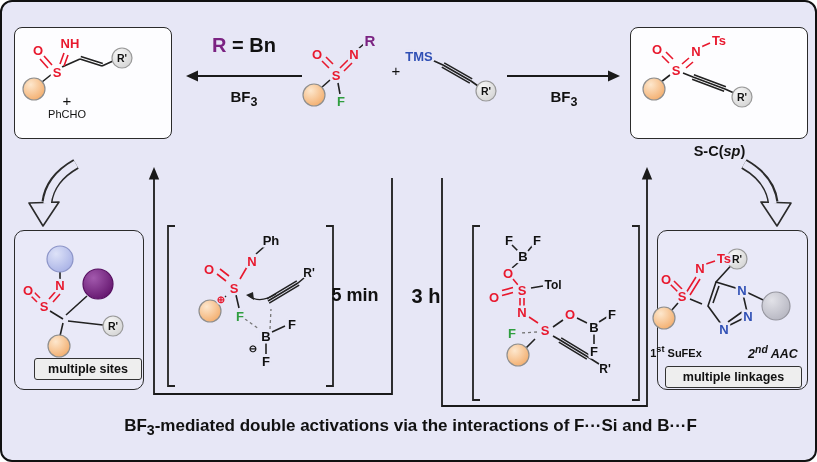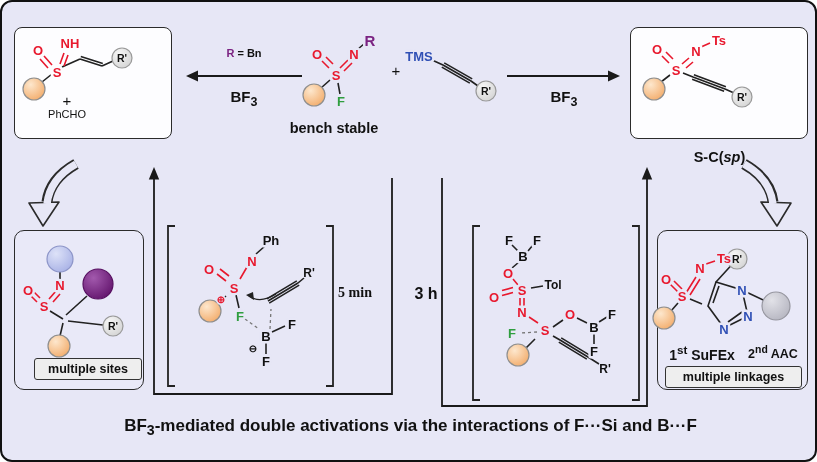--- a/index.html
+++ b/index.html
@@ -216,43 +216,42 @@
       <text x="664" y="277" class="atom f-red halo-lav">O</text>
       <text x="698" y="266" class="atom f-red halo-lav">N</text>
       <text x="722" y="256" class="atom f-red halo-lav">Ts</text>
       <text x="740" y="288" class="atom f-blue halo-lav">N</text>
       <text x="746" y="314" class="atom f-blue halo-lav">N</text>
       <text x="722" y="327" class="atom f-blue halo-lav">N</text>
       <text x="735" y="257" class="sm f-black">R'</text>
     </g>
   </svg>
 
-  <div class="lbl b" style="left:196px;top:45px;width:92px;font-size:11px;">
+  <div class="lbl b" style="left:196px;top:32px;width:92px;font-size:20px;">
     <span class="purple">R</span>
     <span>=</span>
     <span>Bn</span>
   </div>
   <div class="lbl b" style="left:196px;top:86px;width:92px;font-size:15px;"><span>BF</span><sub>3</sub></div>
 
   <div class="lbl b" style="left:516px;top:86px;width:92px;font-size:15px;"><span>BF</span><sub>3</sub></div>
 
-  <div class="lbl b" style="left:272px;top:118px;width:120px;font-size:14.5px;">bench stable</div>
   <div class="lbl" style="left:386px;top:60px;width:16px;font-size:15px;">+</div>
 
   <div class="lbl" style="left:30px;top:90px;width:70px;font-size:15px;">+</div>
   <div class="lbl" style="left:22px;top:106px;width:86px;font-size:11px;">PhCHO</div>
 
 
-  <div class="lbl b" style="left:650px;top:147px;width:135px;font-size:14.5px;"><span>S-C(</span><i>sp</i><span>)</span></div>
-
-  <div class="lbl b" style="left:322px;top:283px;width:62px;font-size:14px;font-family:Liberation Serif, serif;">5 min</div>
-  <div class="lbl b" style="left:400px;top:283px;width:48px;font-size:16px;text-align:center;">3 h</div>
+  <div class="lbl b" style="left:650px;top:141px;width:135px;font-size:14.5px;"><span>S-C(</span><i>sp</i><span>)</span></div>
+
+  <div class="lbl b" style="left:322px;top:283px;width:62px;font-size:18px;">5 min</div>
+  <div class="lbl b" style="left:400px;top:283px;width:48px;font-size:20px;text-align:center;">3 h</div>
 
   <div class="badge" style="left:24px;top:356px;width:106px;height:20px;margin-left:8px;">multiple sites</div>
 
-  <div class="lbl b" style="left:660px;top:345px;width:80px;font-size:14px;"><span>1</span><sup>st</sup><span> SuFEx</span></div>
-  <div class="lbl b" style="left:740px;top:345px;width:62px;font-size:12.5px;"><span>2</span><sup>nd</sup><span> AAC</span></div>
+  <div class="lbl b" style="left:634px;top:345px;width:80px;font-size:11px;"><span>1</span><sup>st</sup><span> SuFEx</span></div>
+  <div class="lbl b" style="left:740px;top:345px;width:62px;font-size:12.5px;font-style:italic;"><span>2</span><sup>nd</sup><span> AAC</span></div>
 
   <div class="badge" style="left:663px;top:364px;width:135px;height:20px;">multiple linkages</div>
 
   <div class="lbl b" style="left:0;top:414px;width:817px;font-size:17px;"><span>BF</span><sub>3</sub><span>-mediated double activations via the interactions of F···Si and B···F</span></div>
 
 </div>
 
 </body></html>

